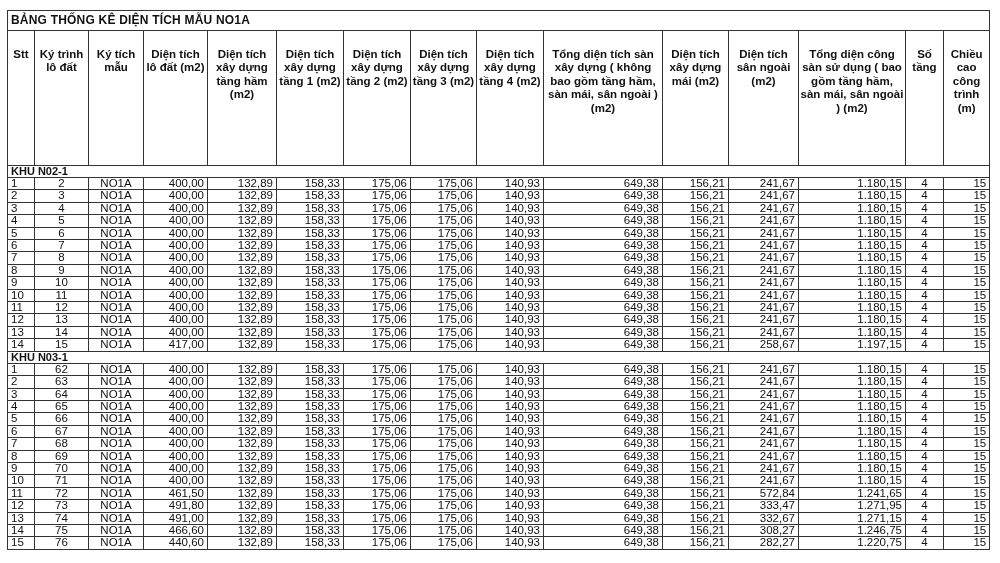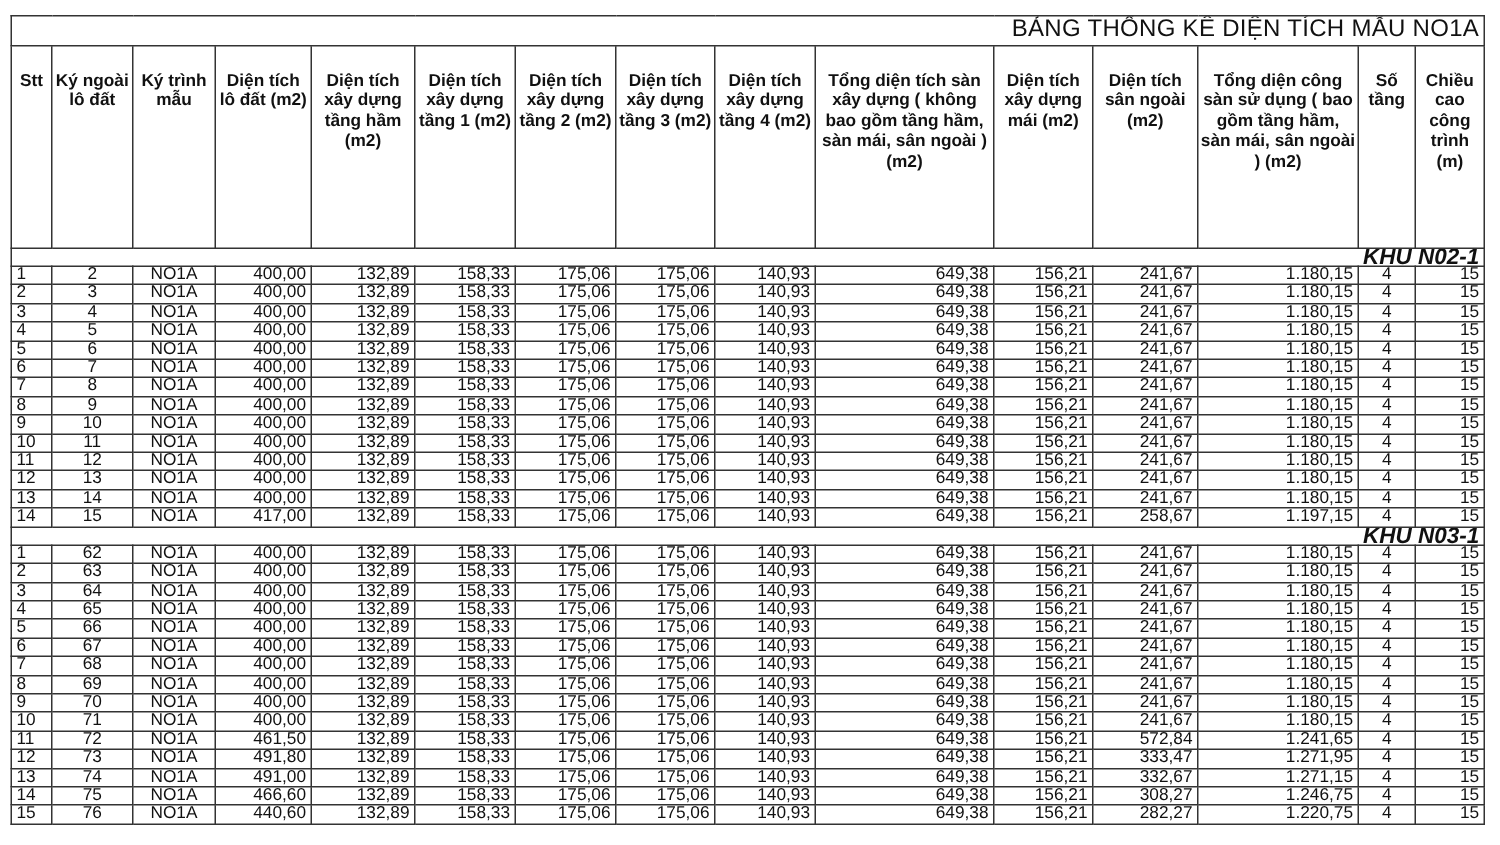--- a/index.html
+++ b/index.html
@@ -1,21 +1,21 @@
 <!DOCTYPE html>
 <html><head>
 <meta charset="utf-8">
 <style>
   html, body { margin:0; padding:0; background:#ffffff; }
   body { width:1000px; height:563px; overflow:hidden; position:relative; font-family:"Liberation Sans", sans-serif; color:#111; }
   table { position:absolute; left:7px; top:10px; border-collapse:collapse; table-layout:fixed; width:982px; }
   td, th { border:1px solid #333; padding:0 3px; font-size:11.5px; line-height:12.6px; white-space:nowrap; overflow:hidden; }
-  .title { text-align:right; font-weight:normal; height:19px; font-size:16px; letter-spacing:0.2px; }
+  .title { text-align:left; font-weight:bold; height:19px; font-size:12px; letter-spacing:0.2px; }
   th { font-weight:bold; vertical-align:top; text-align:center; white-space:normal; line-height:13.4px; padding:17px 1px; height:100px; }
-  .zone { text-align:right; font-weight:bold; height:11px; font-size:15px; line-height:11px;font-style:italic; }
+  .zone { text-align:left; font-weight:bold; height:11px; font-size:11px; line-height:11px; }
   tr.row td { height:11.4px; line-height:11.4px; font-size:11.5px; }
   .c { text-align:center; }
   .r { text-align:right; }
   .l { text-align:left; }
 </style>
 </head>
 <body>
 
 <table>
   <colgroup>
@@ -34,22 +34,22 @@
     <col style="width:107px">
       <col style="width:38px">
       <col style="width:46px">
   </colgroup>
   <thead>
     <tr>
       <td class="title" colspan="15">BẢNG THỐNG KÊ DIỆN TÍCH MẪU NO1A</td>
     </tr>
     <tr id="header-row">
         <th>Stt</th>
-        <th>Ký ngoài lô đất</th>
-        <th>Ký trình mẫu</th>
+        <th>Ký trình lô đất</th>
+        <th>Ký tích mẫu</th>
         <th>Diện tích lô đất (m2)</th>
         <th>Diện tích xây dựng tầng hầm (m2)</th>
         <th>Diện tích xây dựng tầng 1 (m2)</th>
         <th>Diện tích xây dựng tầng 2 (m2)</th>
         <th>Diện tích xây dựng tầng 3 (m2)</th>
         <th>Diện tích xây dựng tầng 4 (m2)</th>
         <th>Tổng diện tích sàn xây dựng ( không bao gồm tầng hầm, sàn mái, sân ngoài ) (m2)</th>
         <th>Diện tích xây dựng mái (m2)</th>
         <th>Diện tích sân ngoài (m2)</th>
         <th>Tổng diện công sàn sử dụng ( bao gồm tầng hầm, sàn mái, sân ngoài ) (m2)</th>

